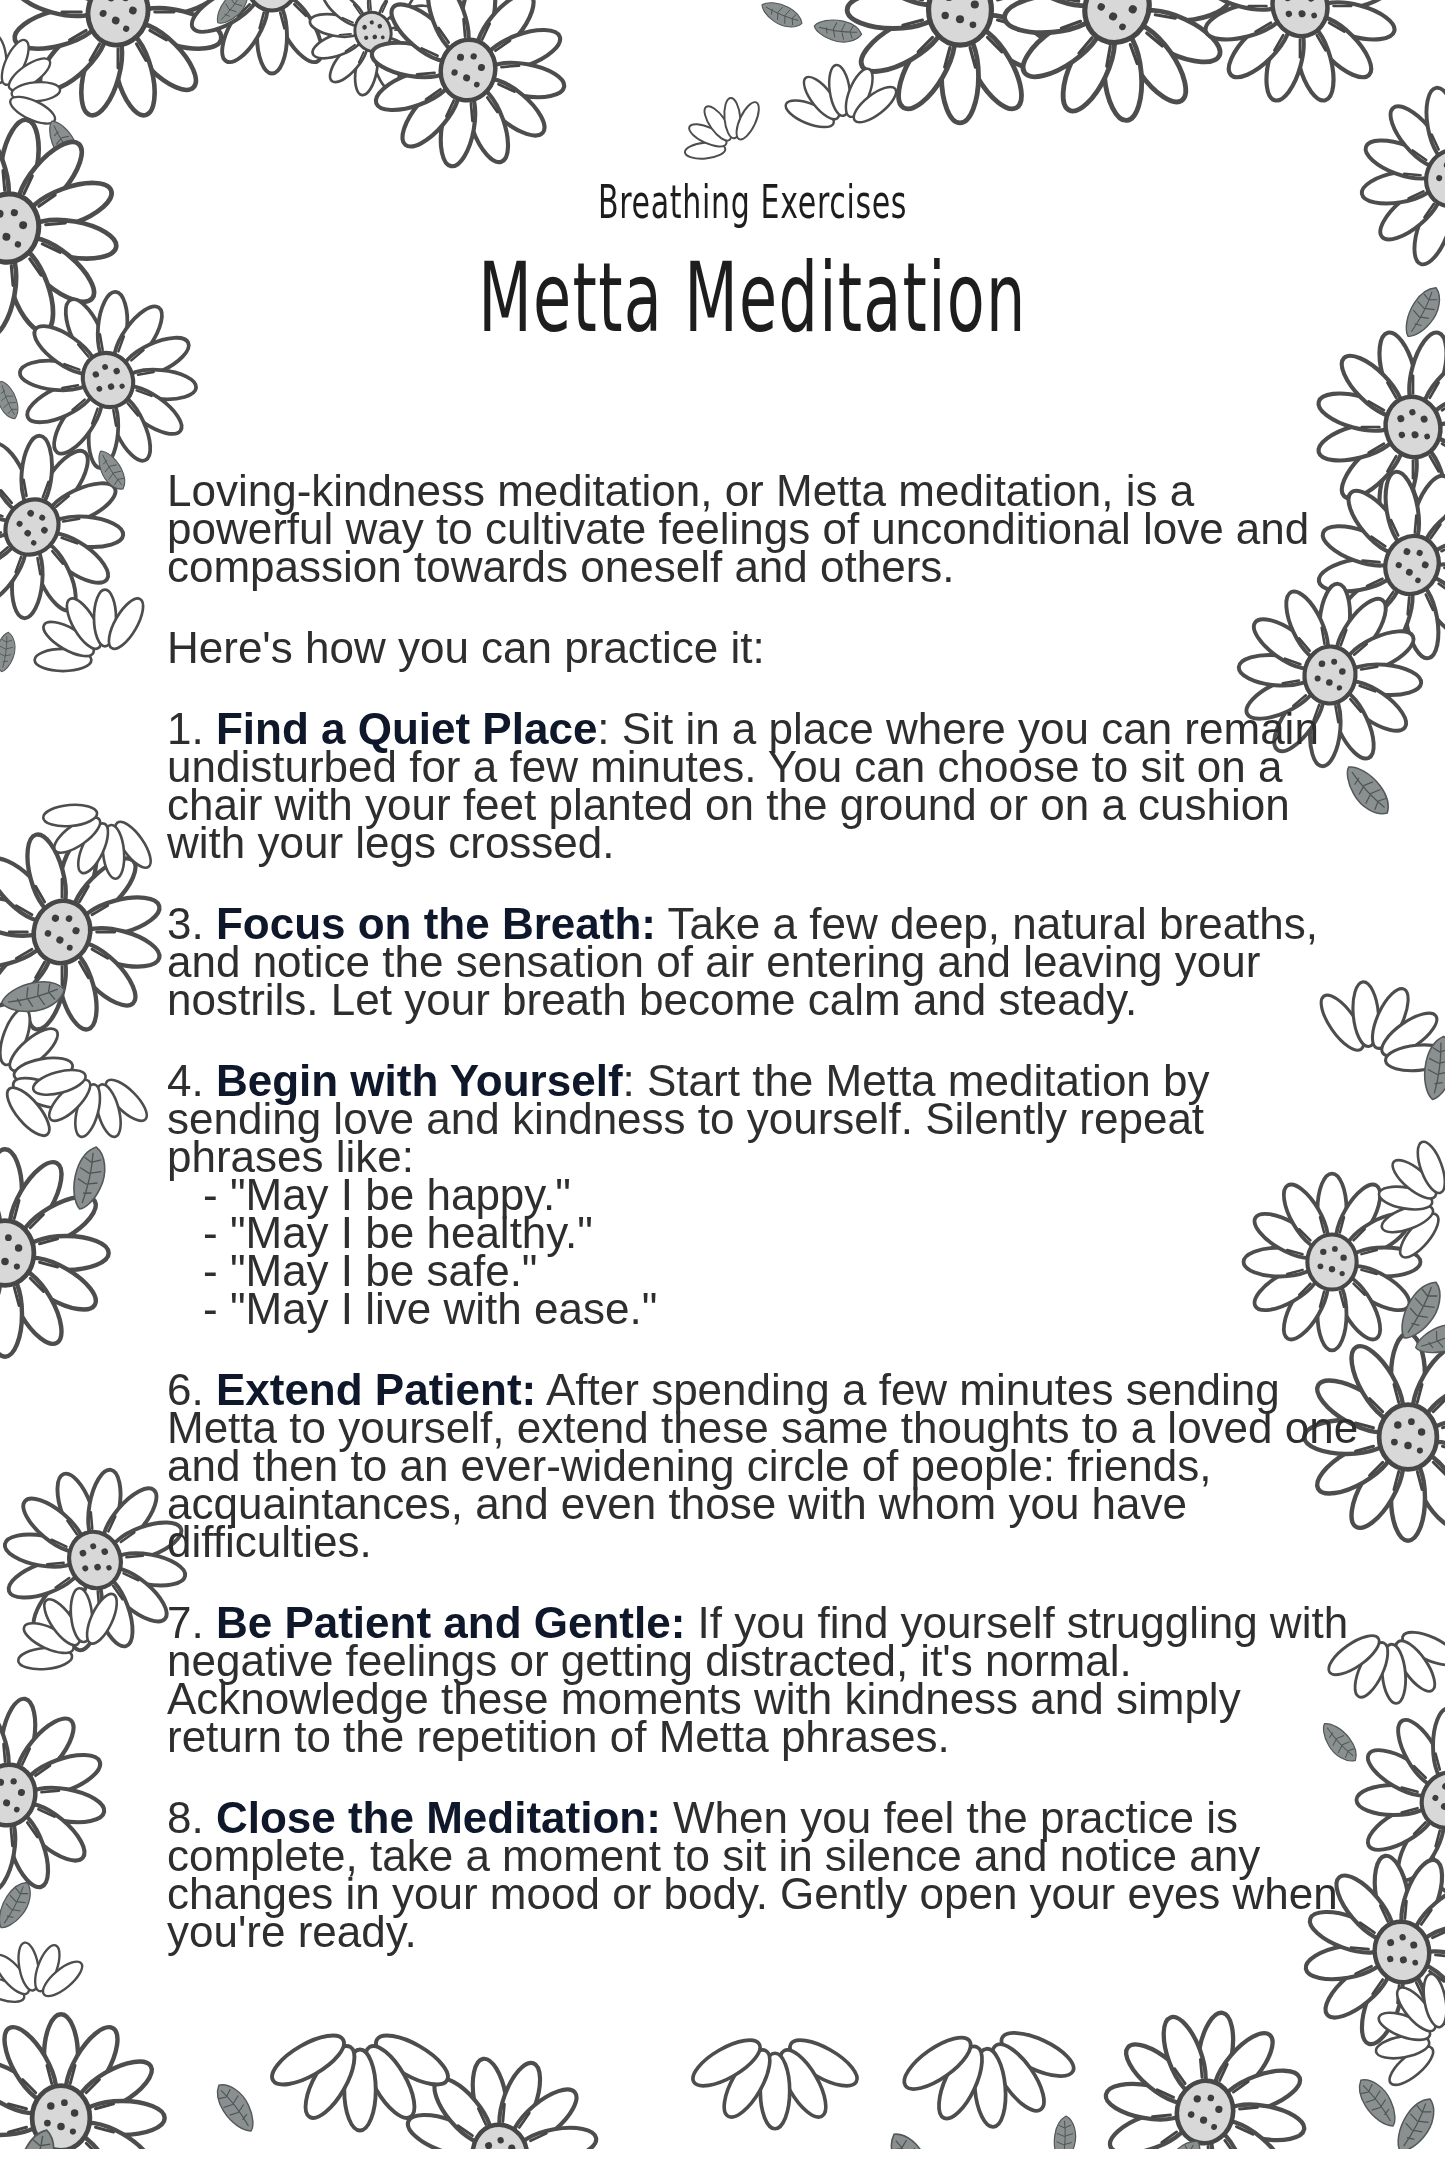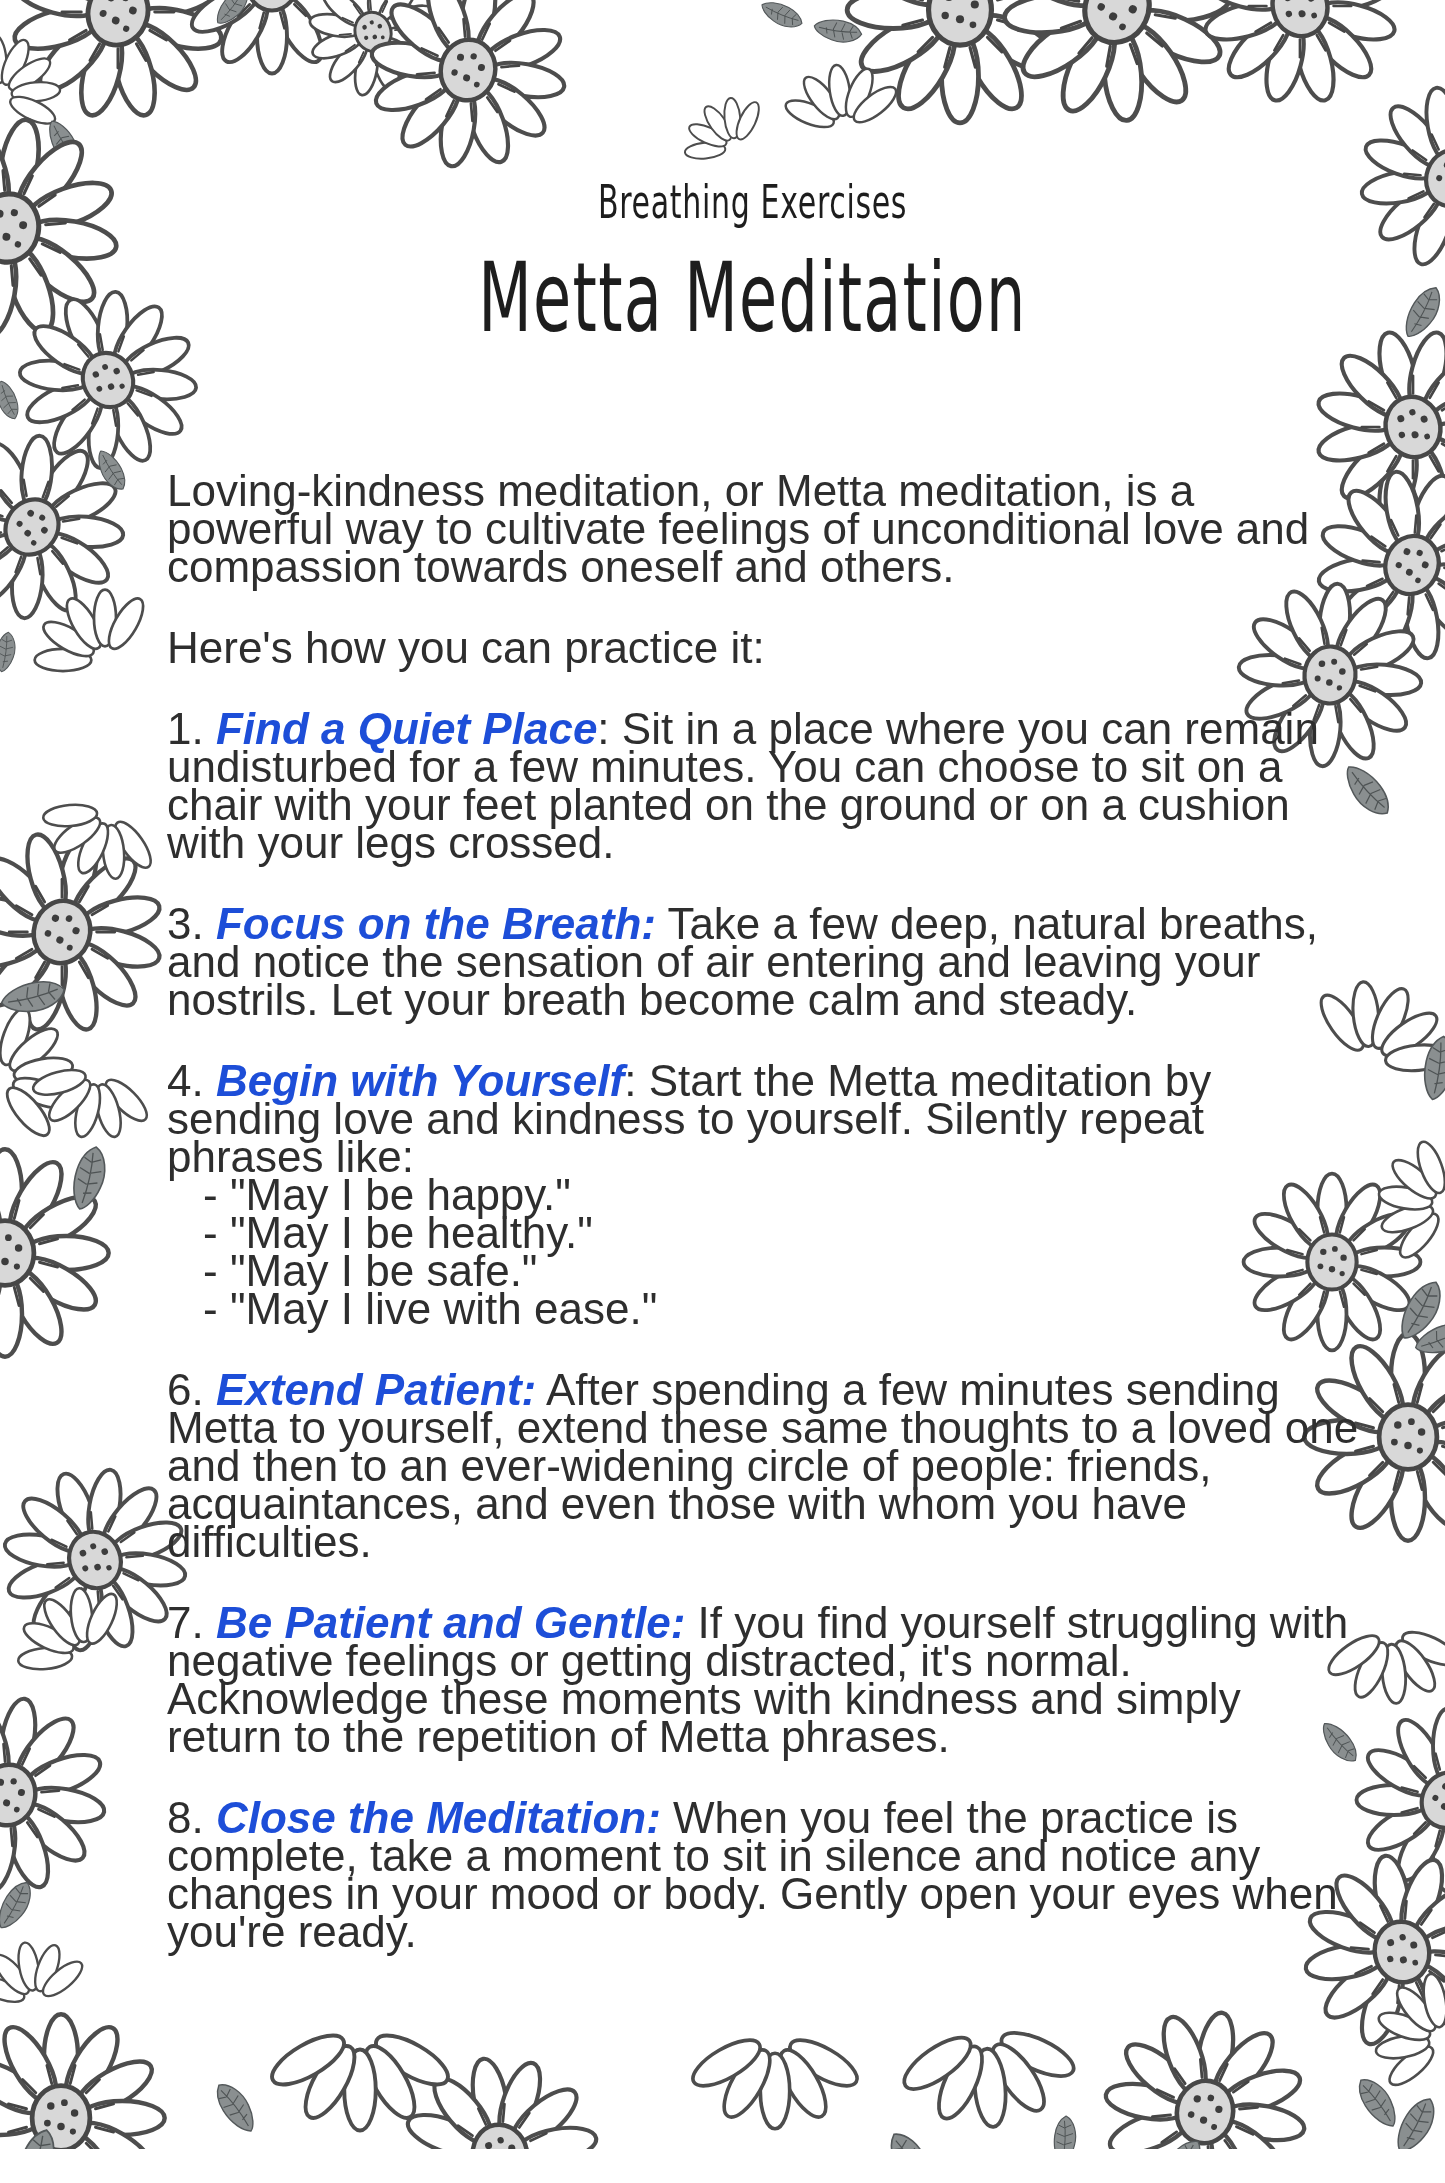--- a/index.html
+++ b/index.html
@@ -17,21 +17,21 @@
   .sheet{position:relative;z-index:1;}
   .header{padding-top:178px;text-align:center;}
   .subtitle-line,.title-line{line-height:1;}
   .cond{display:inline-block;transform:scaleX(0.64);transform-origin:50% 50%;
         font-family:"DejaVu Sans",sans-serif;color:#1d1d1d;white-space:nowrap;}
   .subtitle-line .cond{font-size:47px;letter-spacing:1px;}
   .title-line{margin-top:24px;}
   .title-line .cond{font-size:97px;letter-spacing:2px;}
   .content{width:1200px;margin:126px 0 0 137px;font-size:44px;line-height:38px;}
   .para{margin:0 0 43px 0;}
-  .para strong{color:#1d4ed8;font-style:italic;}
+  .para strong{color:#0f172a;}
   .phrase{padding-left:36px;}
 </style>
 </head>
 <body>
 
 <div class="page">
 
   <svg class="border-art" width="1445" height="2183" viewBox="0 0 1445 2183" aria-hidden="true">
     <defs>
       <g id="daisy">

